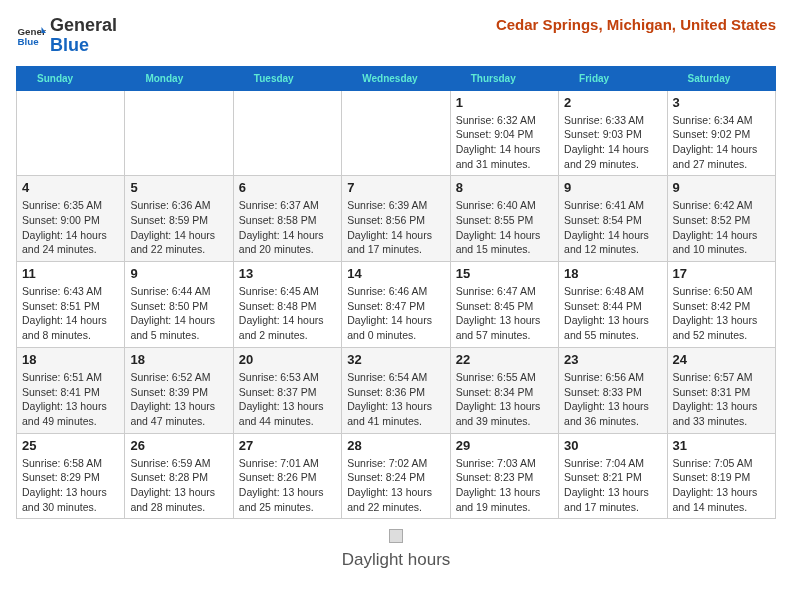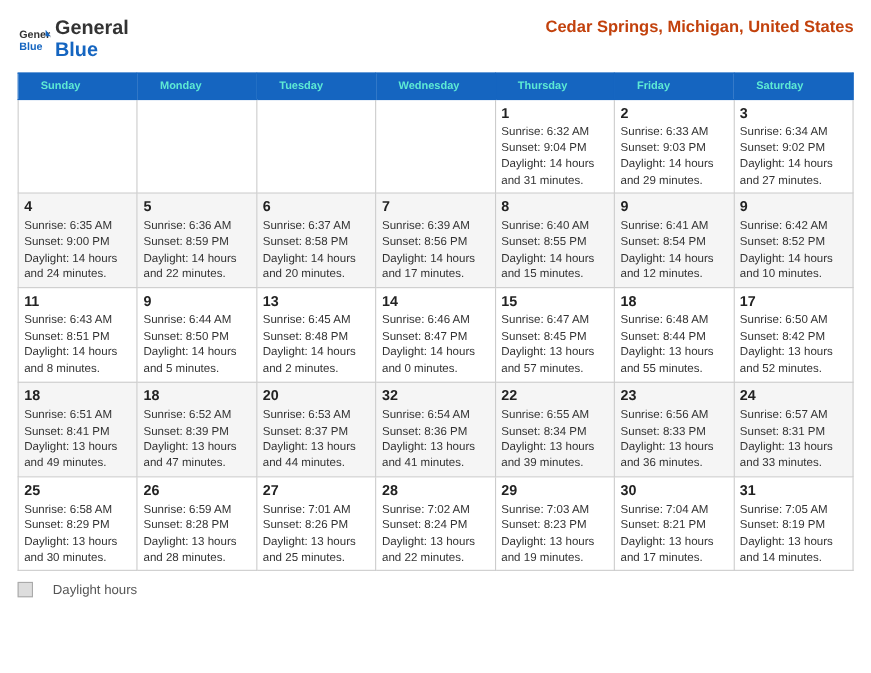--- a/index.html
+++ b/index.html
@@ -79,25 +79,26 @@
     .cell-info {
       color: #333;
       line-height: 1.4;
       font-size: 10.5px;
     }
     .empty-cell {
       background: #fff !important;
     }
     .footer {
       margin-top: 10px;
-      font-size: 12px;
+      font-size: 17px;
       color: #555;
       display: flex;
       align-items: center;
-      gap: 18px;
+      gap: 7px;
+      flex-direction: column;
     }
     .footer-box {
       width: 14px;
       height: 14px;
       background: #ddd;
       border: 1px solid #aaa;
       display: inline-block;
     }
   </style>
 </head>

